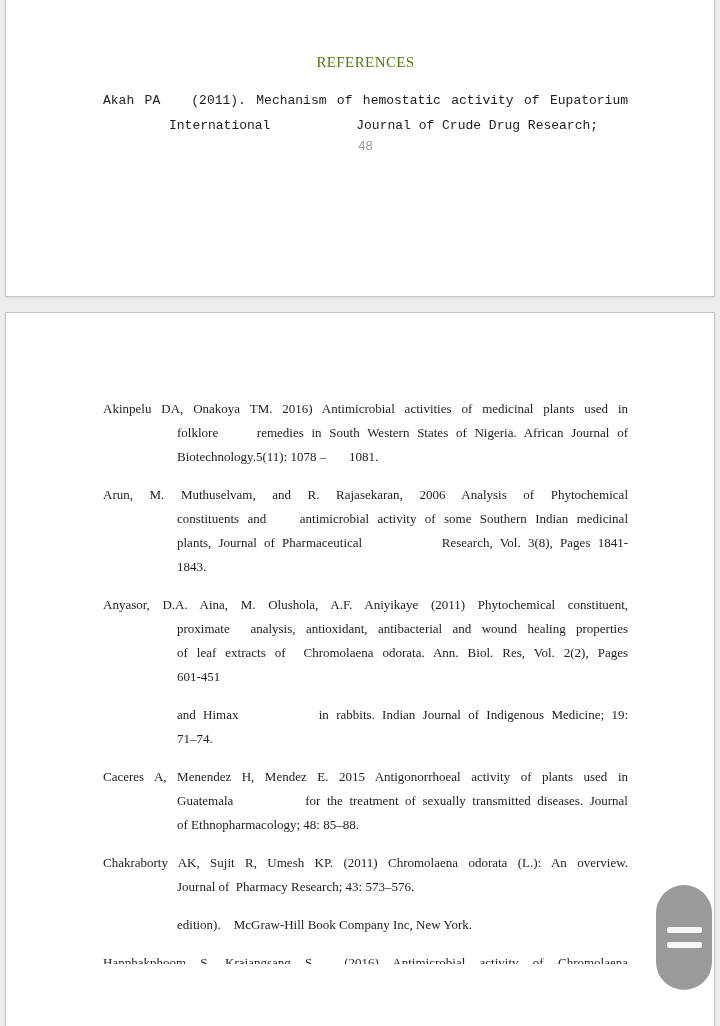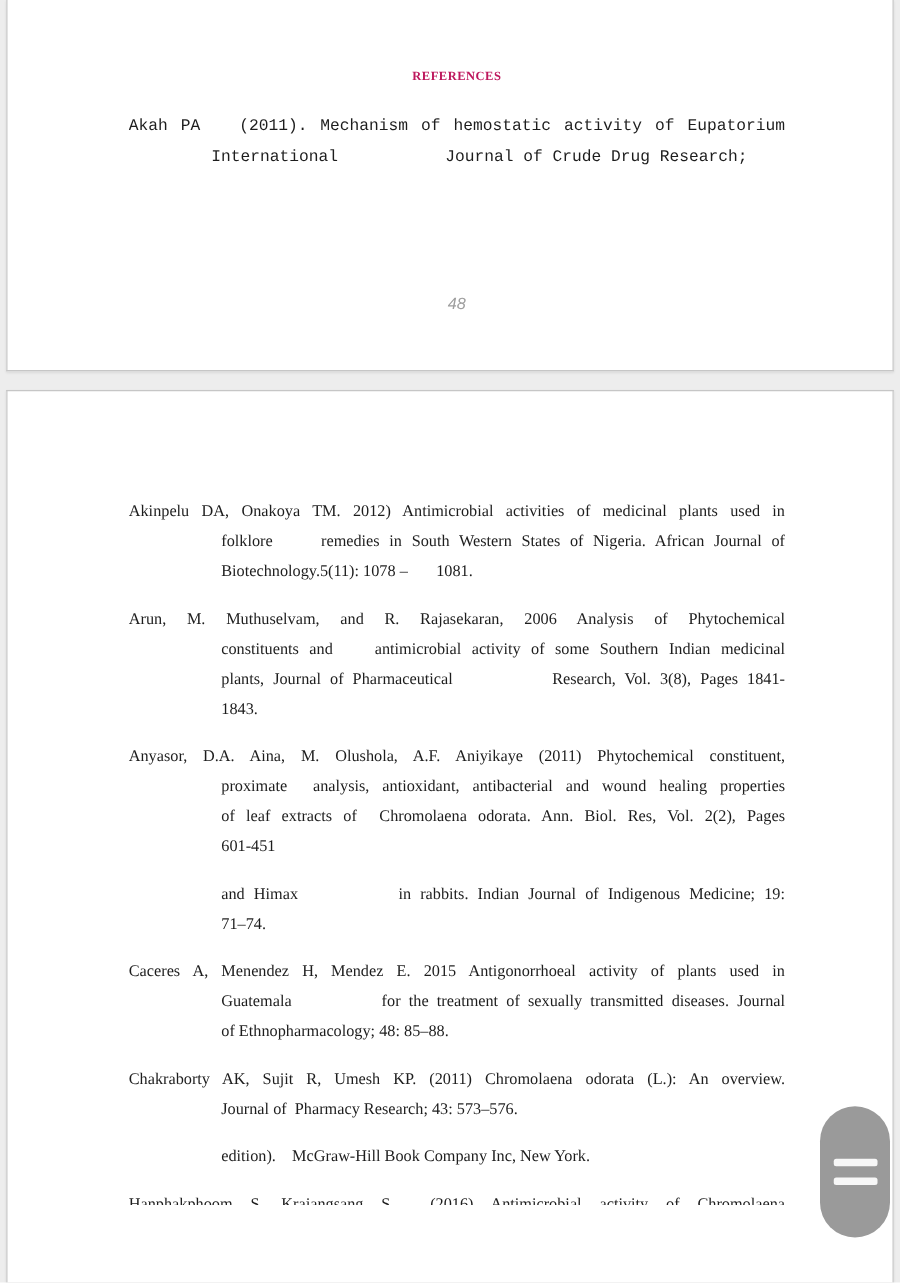--- a/index.html
+++ b/index.html
@@ -15,38 +15,38 @@
     border: 1px solid #c6c6c6;
     box-sizing: border-box;
     width: 710px;
     box-shadow: 0 1px 2px rgba(0,0,0,0.08);
   }
   .page-1 { border-top: none; height: 297px; padding: 53px 86px 0 97px; }
   .page-gap { height: 15px; }
   .page-2 { border-bottom: none; height: 714px; padding: 84px 86px 0 97px; }
 
   .doc-title {
-    font-weight: bold; font-size: 10px; line-height: 18px;
-    text-align: center; letter-spacing: 0.4px; color: #be185d;
+    font-weight: normal; font-size: 15px; line-height: 18px;
+    text-align: center; letter-spacing: 0.4px; color: #4d7c0f;
   }
   .ref { margin-bottom: 14px; }
   .p1-ref { margin-top: 17px; margin-bottom: 0; font-family: Liberation Mono, monospace; }
   .ln {
     font-size: 13px; line-height: 24px; height: 24px;
     overflow: hidden; color: #1d1d1d;
   }
   .p1-ref .ln { line-height: 25px; height: 25px; }
   .cont { padding-left: 74px; }
   .p1-ref .cont { padding-left: 66px; }
   .jl { text-align: justify; text-align-last: justify; }
   .clip { height: 13px; margin-top: 12px; }
   .page-num {
-    margin-top: 97px; text-align: center;
+    text-align: center;
     font-family: "Liberation Sans", sans-serif;
-    font-size: 13px; line-height: 15px; color: #9e9e9e; font-style: italic;
+    font-size: 13px; line-height: 15px; color: #9e9e9e;
   }
   .scroll-handle {
     position: absolute; left: 656px; top: 885px;
     width: 56px; height: 105px;
     background: #9a9a9a; border-radius: 28px;
     display: flex; align-items: center; justify-content: center;
     cursor: pointer;
   }
   .handle-icon { display: flex; flex-direction: column; gap: 9px; }
   .handle-bar { width: 35px; height: 6px; background: #f7f7f7; border-radius: 2px; }
@@ -63,21 +63,21 @@
       <div class="ln cont">International&nbsp;&nbsp;&nbsp;&nbsp;&nbsp;&nbsp;&nbsp;&nbsp;&nbsp;&nbsp; Journal of Crude Drug Research; 28(4): 253–256.</div>
     </div>
     <div class="page-num">48</div>
   </div>
 
   <div class="page-gap"></div>
 
   <div class="page page-2">
 
     <div class="ref">
-      <div class="ln jl">Akinpelu DA, Onakoya TM. 2012) Antimicrobial activities of medicinal plants used in</div>
+      <div class="ln jl">Akinpelu DA, Onakoya TM. 2016) Antimicrobial activities of medicinal plants used in</div>
       <div class="ln cont jl">folklore&nbsp;&nbsp;&nbsp;&nbsp; remedies in South Western States of Nigeria. African Journal of</div>
       <div class="ln cont">Biotechnology.5(11): 1078 –&nbsp;&nbsp;&nbsp;&nbsp;&nbsp;&nbsp; 1081.</div>
     </div>
 
     <div class="ref">
       <div class="ln jl">Arun, M. Muthuselvam, and R. Rajasekaran, 2006 Analysis of Phytochemical</div>
       <div class="ln cont jl">constituents and&nbsp;&nbsp;&nbsp; antimicrobial activity of some Southern Indian medicinal</div>
       <div class="ln cont jl">plants, Journal of Pharmaceutical&nbsp;&nbsp;&nbsp;&nbsp;&nbsp;&nbsp;&nbsp;&nbsp;&nbsp;&nbsp; Research, Vol. 3(8), Pages 1841-</div>
       <div class="ln cont">1843.</div>
     </div>

